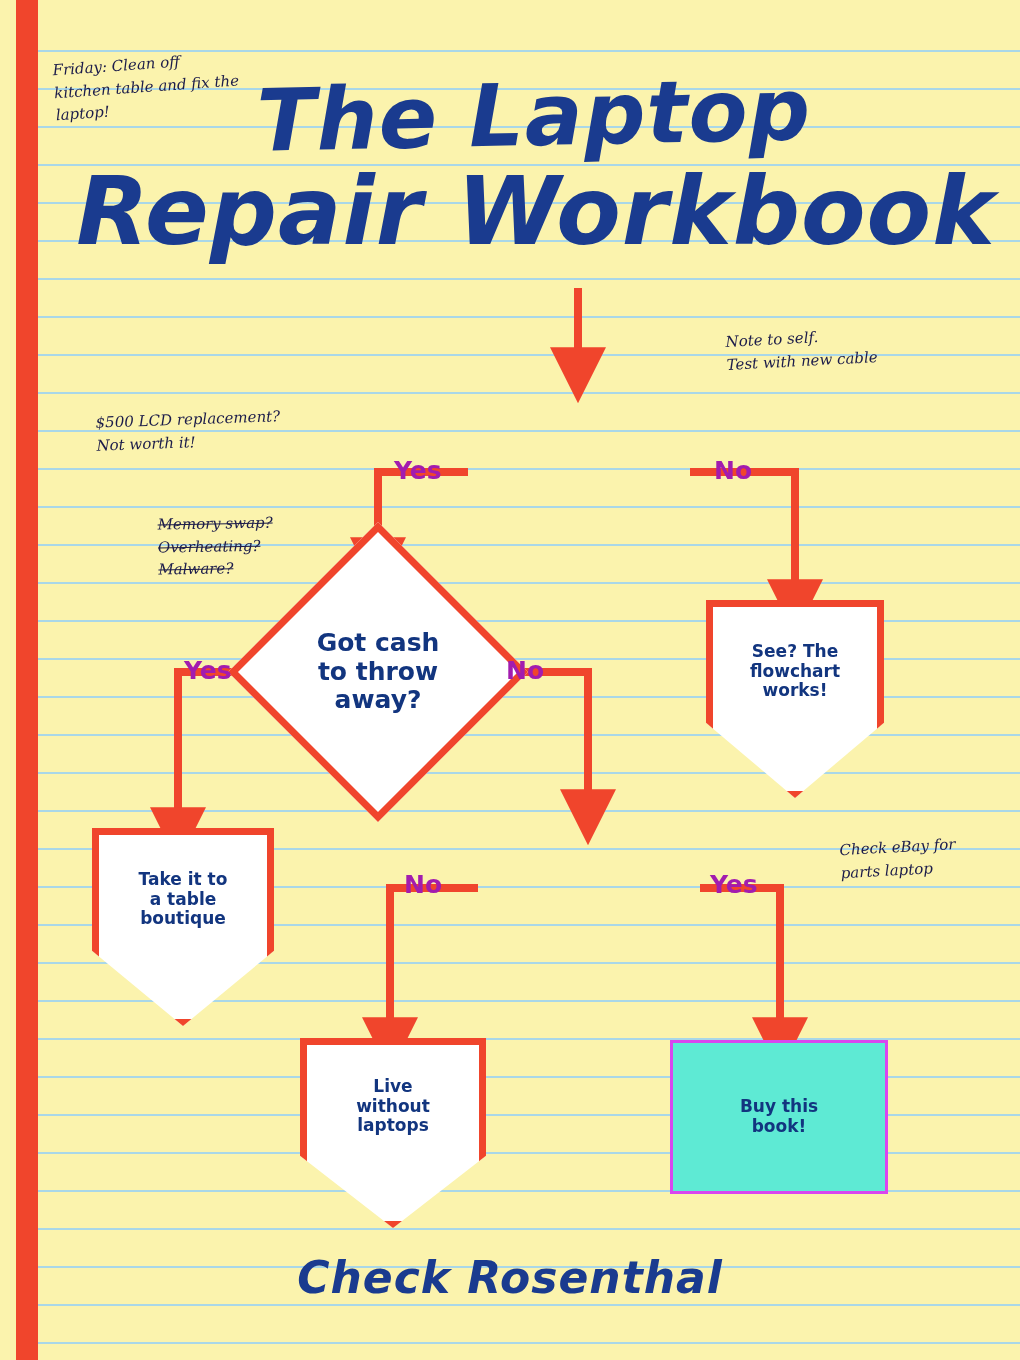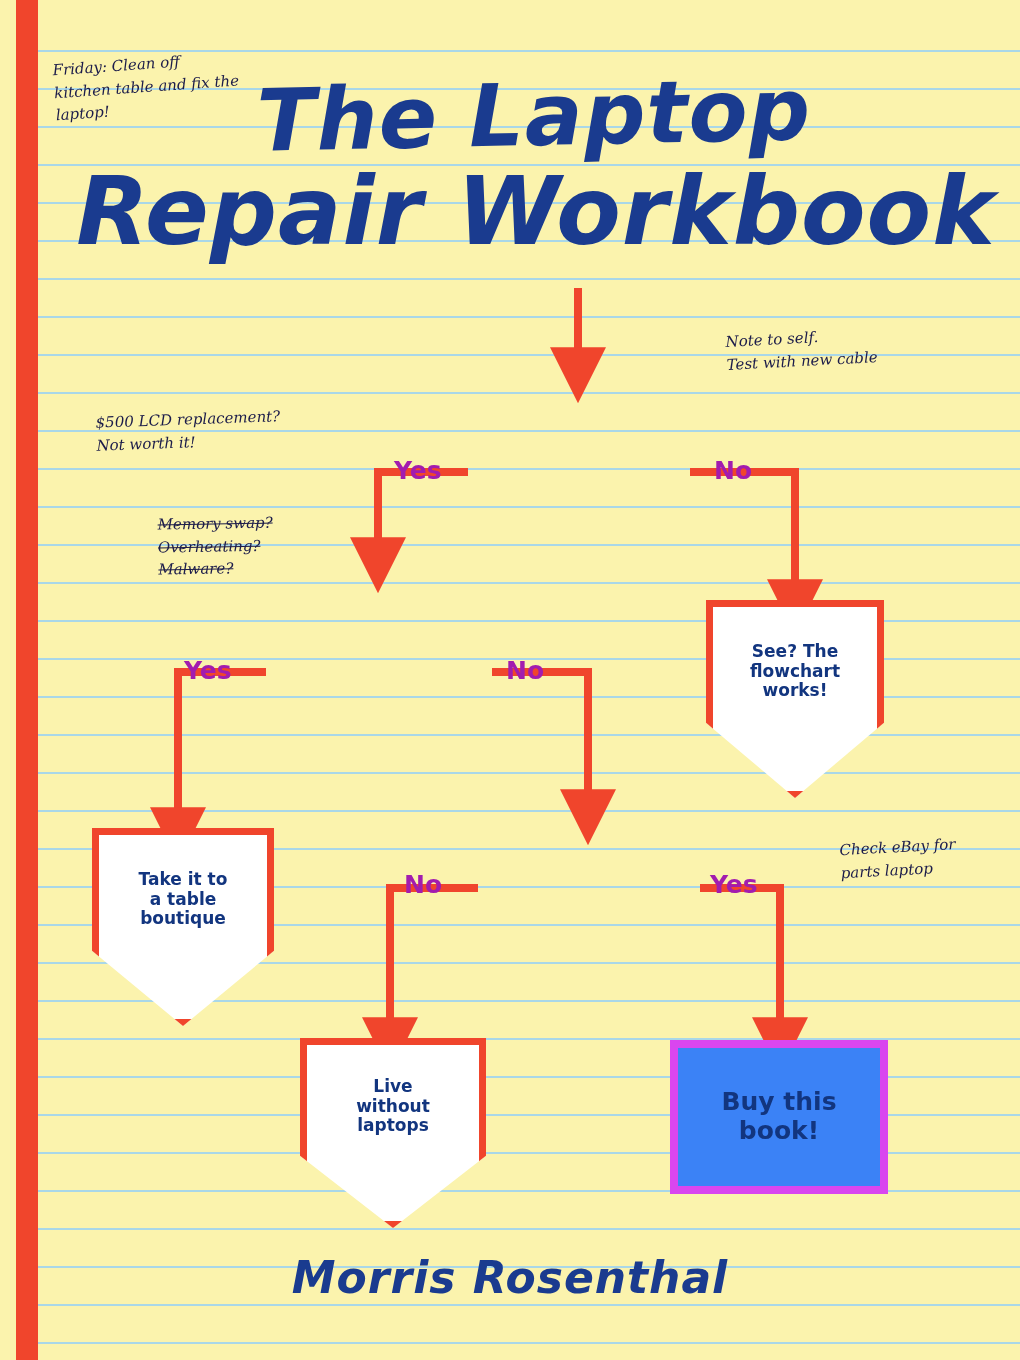--- a/index.html
+++ b/index.html
@@ -144,31 +144,31 @@
     color: #12357f;
     font-family: "DejaVu Sans", sans-serif;
     font-weight: bold;
     font-size: 17px;
     line-height: 1.15;
     white-space: pre-line;
   }
 
   .rect {
     position: absolute;
-    background: #3b82f6;
-    border: 8px solid #d946ef;
+    background: #5eead4;
+    border: 3px solid #d946ef;
     box-sizing: border-box;
     display: flex;
     align-items: center;
     justify-content: center;
     text-align: center;
     color: #12357f;
     font-family: "DejaVu Sans", sans-serif;
     font-weight: bold;
-    font-size: 25px;
+    font-size: 17px;
     line-height: 1.15;
     white-space: pre-line;
   }
 
   .edge-label {
     position: absolute;
     color: #a21caf;
     font-family: "DejaVu Sans", sans-serif;
     font-weight: bold;
     font-size: 25px;
@@ -233,20 +233,26 @@
 
       <path d="M478,888 L390,888 L390,1038"></path>
 
       <path d="M700,888 L780,888 L780,1038"></path>
     </g>
   </svg>
 
   <div class="edge-label" style="left:394px; top:456px;">Yes</div>
   <div class="edge-label" style="left:714px; top:456px;">No</div>
 
+  <div class="diamond-wrap" style="left:272px; top:566px; width:212px; height:212px;">
+    <div class="shape"></div>
+    <div class="label">Got cash
+to throw
+away?</div>
+  </div>
   <div class="edge-label" style="left:184px; top:656px;">Yes</div>
   <div class="edge-label" style="left:506px; top:656px;">No</div>
 
   <div class="pentagon" style="left:706px; top:600px; width:178px; height:198px;">
     <div class="shape"></div>
     <div class="label">See? The
 flowchart
 works!</div>
   </div>
 
@@ -263,15 +269,15 @@
   <div class="pentagon" style="left:300px; top:1038px; width:186px; height:190px;">
     <div class="shape"></div>
     <div class="label">Live
 without
 laptops</div>
   </div>
 
   <div class="rect" style="left:670px; top:1040px; width:218px; height:154px;">Buy this
 book!</div>
 
-  <div class="author">Morris Rosenthal</div>
+  <div class="author">Check Rosenthal</div>
 
 </div>
 
 </body></html>

